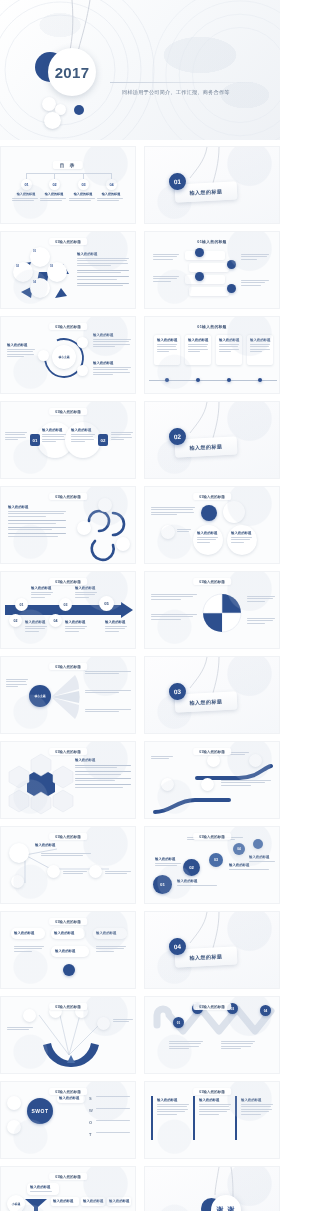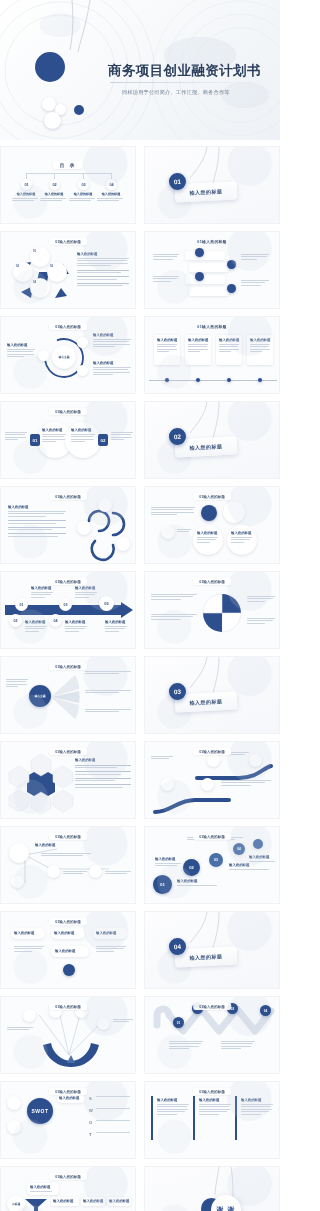--- a/index.html
+++ b/index.html
@@ -191,26 +191,28 @@
           <circle cx="100" cy="100" r="92"></circle>
       </g>
     </svg>
 
     <svg class="string" style="left:0;top:0;width:280px;height:140px;">
       <path d="M72 0 C 74 24, 72 40, 70 50"></path>
       <path d="M90 0 C 86 26, 80 42, 78 52"></path>
     </svg>
 
     <div class="navyblob"></div>
+    <div class="bigcircle">
+      <span class="year">2017</span>
+    </div>
     <div class="ring1"></div>
     <div class="ring2"></div>
     <div class="ring3"></div>
     <div class="dotnavy"></div>
 
-    <div class="hero-title">商务项目创业融资计划书</div>
     <div class="hero-rule"></div>
     <div class="hero-sub">同样适用于公司简介、工作汇报、商务合作等</div>
   </div>
 
   <div class="grid">
 
     <div class="slide thumb">
       <div class="toc-ttl">目 录</div>
       <div class="conn" style="left:25px;top:26px;width:86px;height:.6px;"></div>
       <div class="conn" style="left:25px;top:26px;width:.6px;height:6px;"></div>

